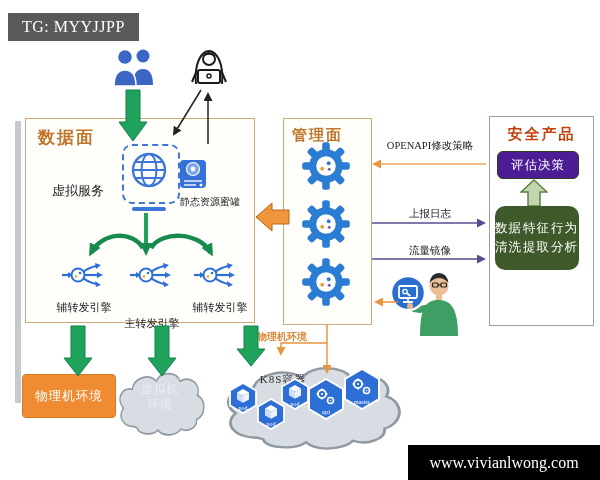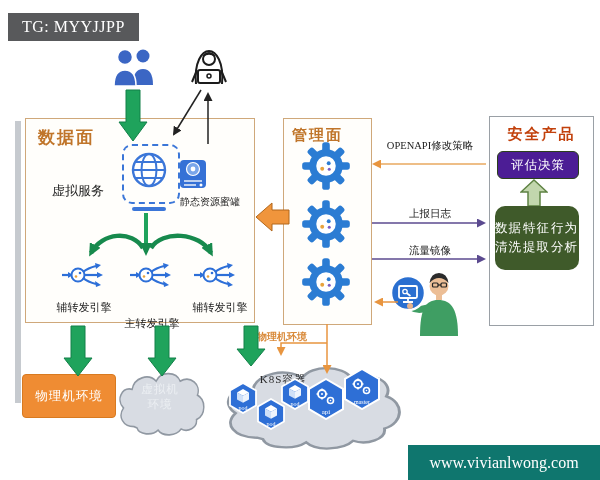--- a/index.html
+++ b/index.html
@@ -1,21 +1,21 @@
 <!DOCTYPE html>
 <html><head>
 <meta charset="utf-8">
 <style>
   html,body{margin:0;padding:0;background:#fff;}
   .stage{position:relative;width:600px;height:480px;background:#fff;overflow:hidden;
          font-family:Liberation Serif, serif;margin-top:8px;}
   .abs{position:absolute;}
   .tg-badge{left:8px;top:5px;background:#58595b;color:#fff;font-size:16px;
             padding:5px 14px;letter-spacing:.5px;}
-  .site-badge{left:408px;top:437px;width:192px;height:35px;background:#0f766e;color:#fff;
+  .site-badge{left:408px;top:437px;width:192px;height:35px;background:#000000;color:#fff;
               font-size:16px;display:flex;align-items:center;justify-content:center;}
   .gray-strip{left:15px;top:113px;width:6px;height:282px;background:#c6cacf;}
   .plane-box{border:1.5px solid #cfa87a;background:#fffefb;}
   .box-data{left:25px;top:110px;width:228px;height:203px;}
   .box-mgmt{left:283px;top:110px;width:87px;height:205px;}
   .box-sec{left:489px;top:108px;width:103px;height:208px;border:1.5px solid #9aa0a6;background:#fff;}
   .plane-title{position:absolute;left:12px;top:7px;color:#c0752a;font-weight:bold;
                font-size:17px;letter-spacing:2px;}
   .sec-title{position:absolute;left:0;top:8px;width:100%;text-align:center;color:#c2410c;
              font-weight:bold;font-size:15px;letter-spacing:2px;}

